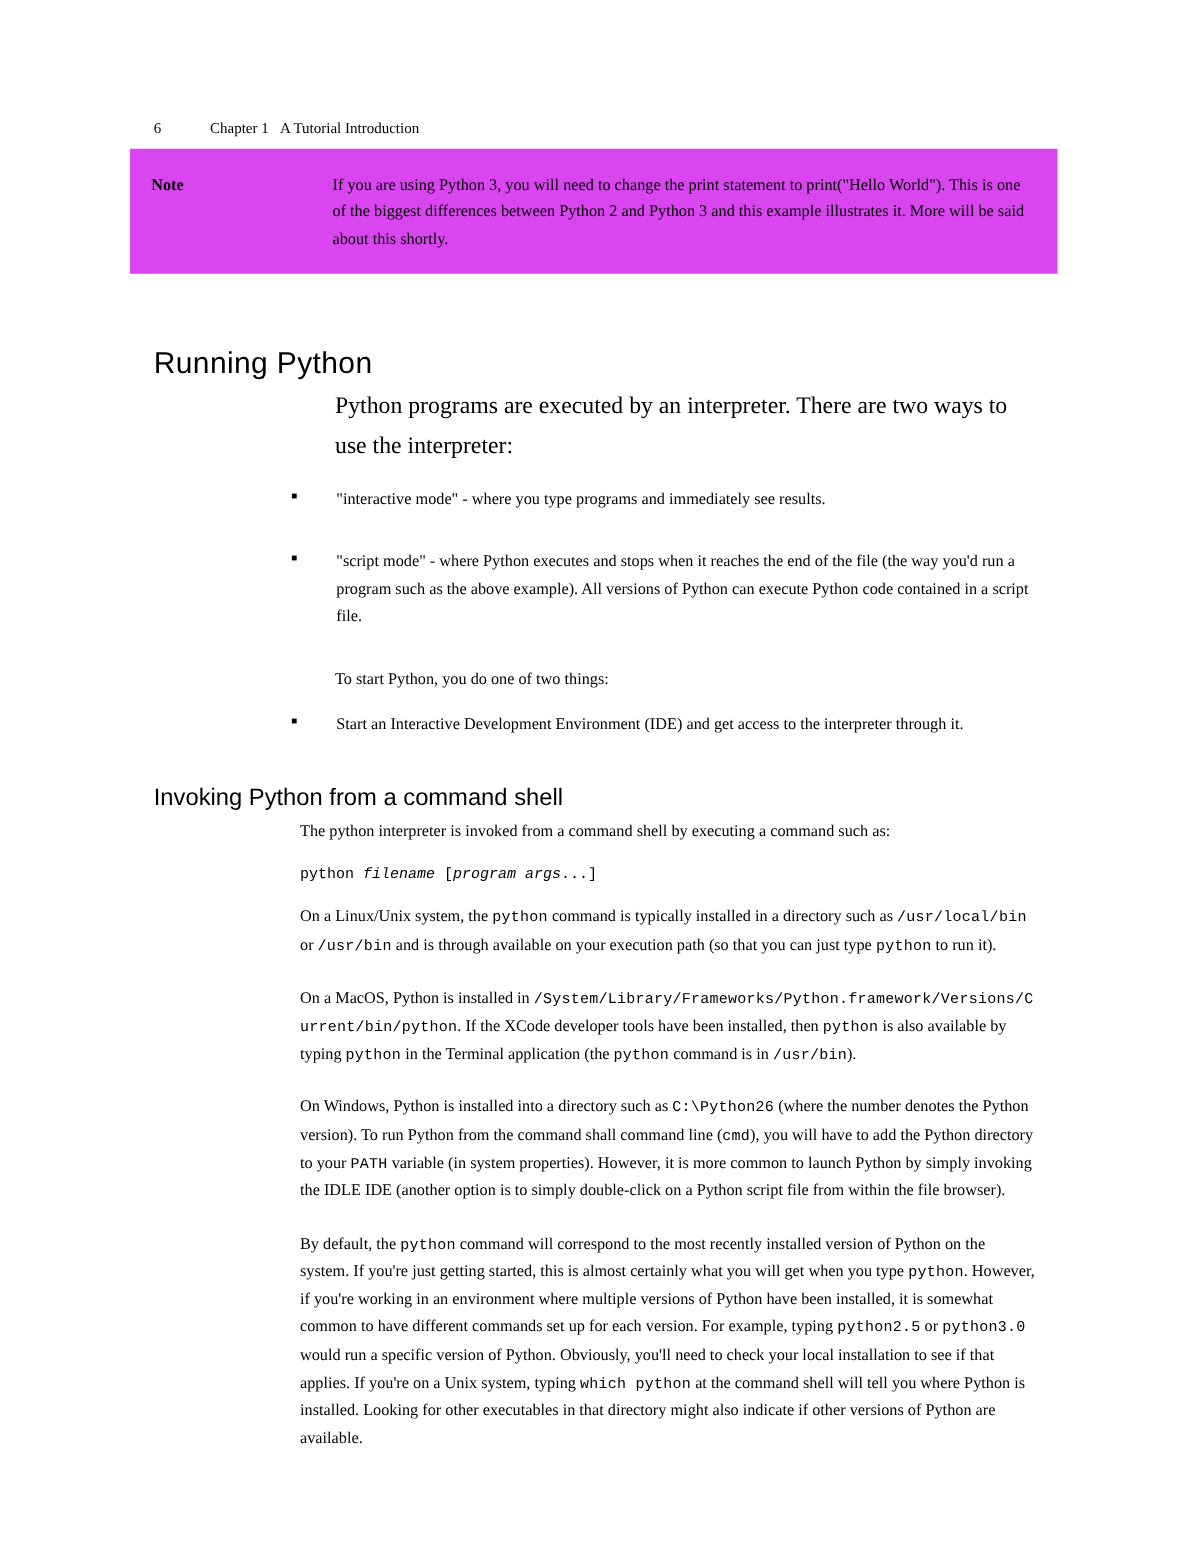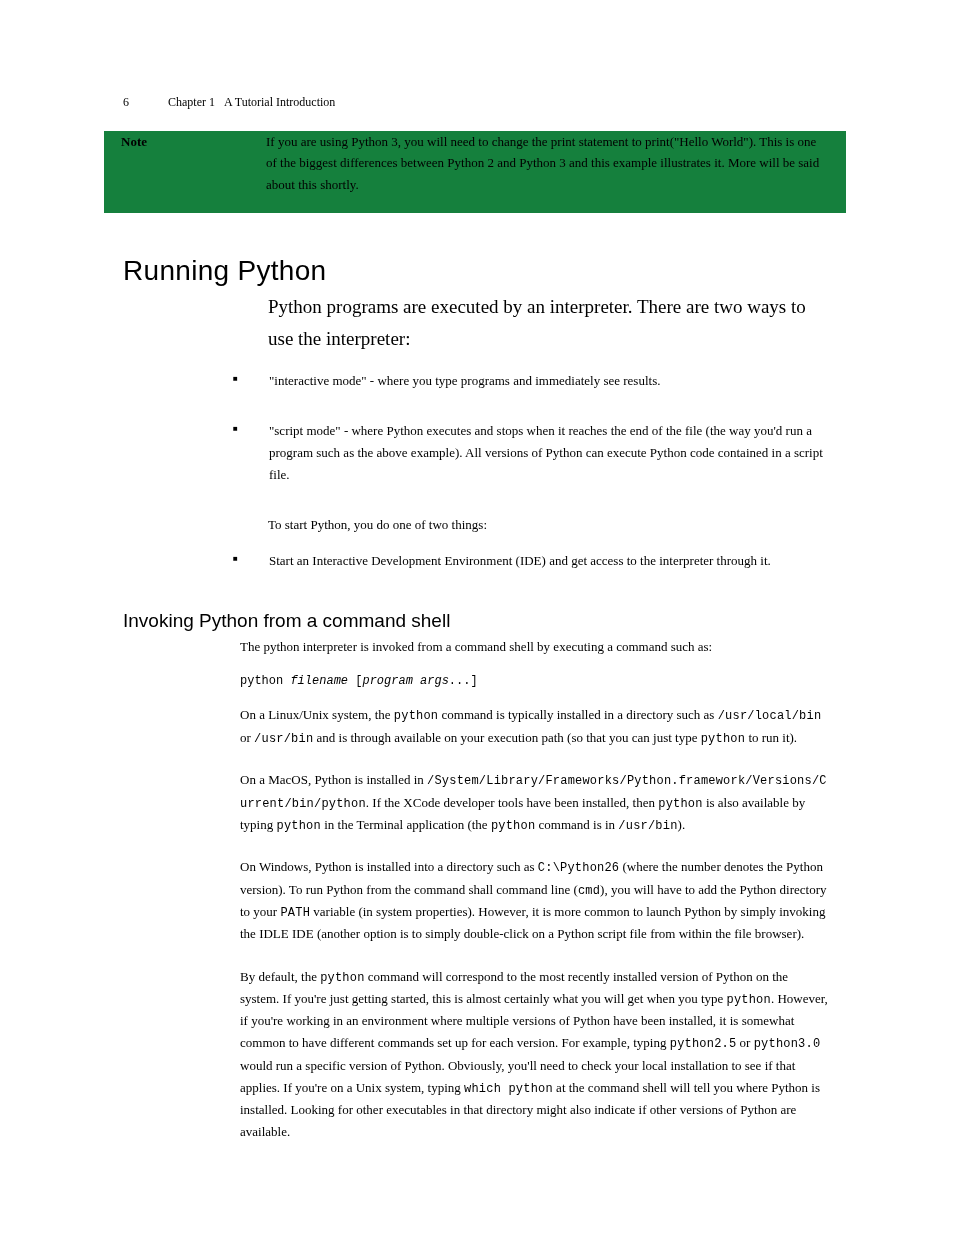--- a/index.html
+++ b/index.html
@@ -18,40 +18,40 @@
       top: 46px;
       width: 705px;
     }
     .page-header {
       font-size: 12px;
       color: #000;
       line-height: 1.4;
       margin-top: 48px;
     }
     .note-box {
-      background: #15803d;
-      padding: 0 18px 18px 162px;
-      margin-top: 20px;
+      background: #d946ef;
+      padding: 18px 18px 18px 162px;
+      margin-top: 8px;
       margin-left: -19px;
       width: 562px;
       font-size: 13px;
       line-height: 1.65;
     }
     .note-label {
       font-weight: bold;
       position: absolute;
       left: 18px;
     }
     .note-box-inner {
       position: relative;
     }
     .heading {
-      font-size: 28px;
+      font-size: 24px;
       font-weight: normal;
-      margin-top: 42px;
+      margin-top: 58px;
       margin-bottom: 4px;
       font-family: Arial, Helvetica, sans-serif;
       letter-spacing: 0.3px;
     }
     .body-text {
       font-size: 19px;
       line-height: 1.7;
       margin-top: 0;
       margin-left: 145px;
     }

